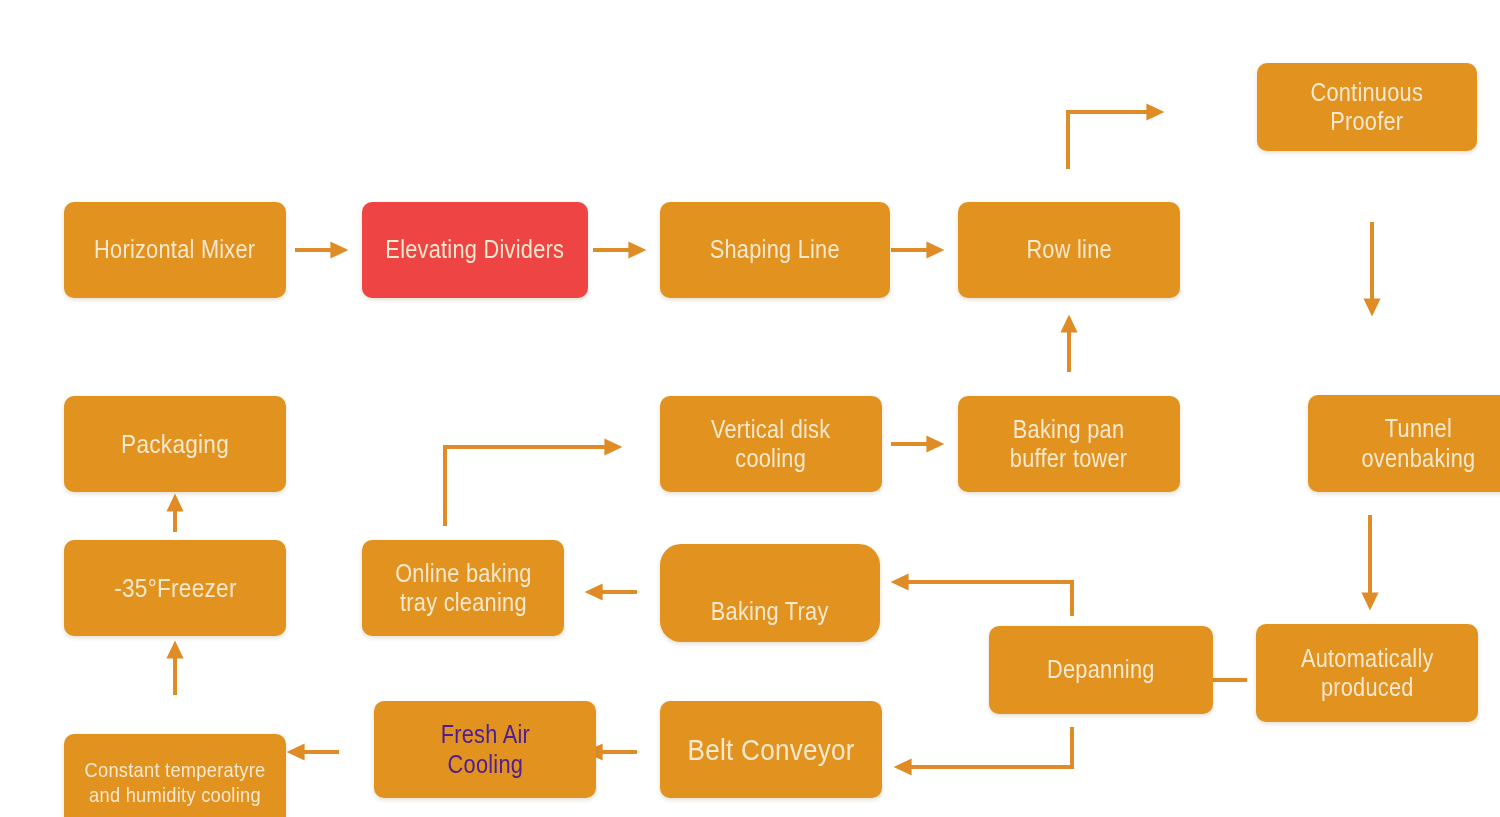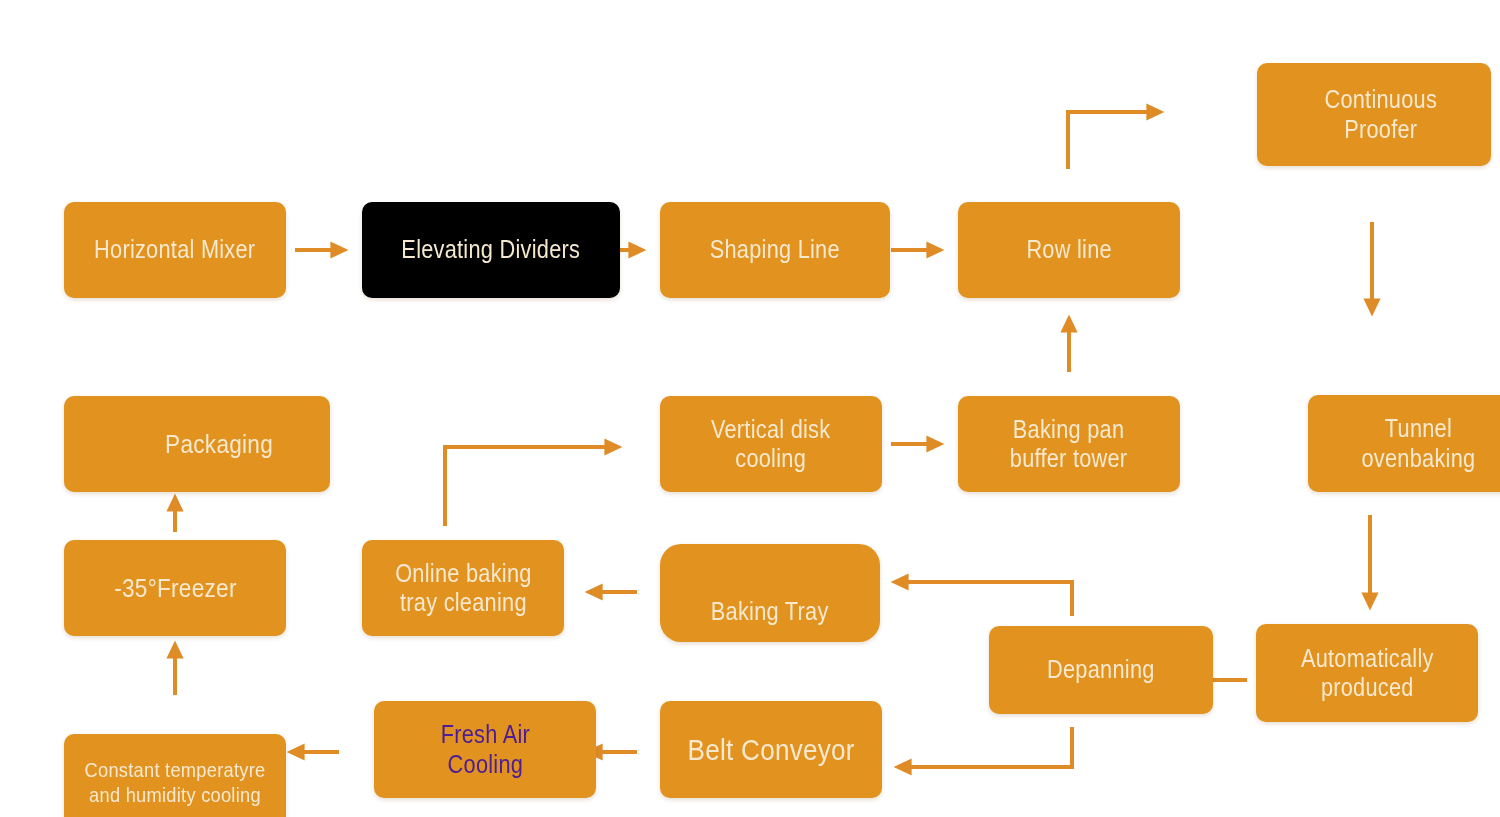--- a/index.html
+++ b/index.html
@@ -73,34 +73,34 @@
         <path d="M637,752 L601,752" class="edge" stroke="#E08C26" stroke-width="4" marker-end="url(#arrowhead)"></path>
         <path d="M339,752 L303,752" class="edge" stroke="#E08C26" stroke-width="4" marker-end="url(#arrowhead)"></path>
         <path d="M175,532 L175,510" class="edge" stroke="#E08C26" stroke-width="4" marker-end="url(#arrowhead)"></path>
         <path d="M175,695 L175,657" class="edge" stroke="#E08C26" stroke-width="4" marker-end="url(#arrowhead)"></path>
       </g>
   </svg>
   <div id="node-layer">
       <div class="node" style="left: 64px; top: 202px; width: 222px; height: 96px; background: rgb(226, 146, 30); color: rgb(246, 233, 208);">
         <span class="label" style="font-size: 25px;">Horizontal Mixer</span>
       </div>
-      <div class="node" style="left: 362px; top: 202px; width: 258px; height: 96px; background: #000000; color: rgb(246, 233, 208);">
+      <div class="node" style="left: 362px; top: 202px; width: 226px; height: 96px; background: #ef4444; color: rgb(246, 233, 208);">
         <span class="label" style="font-size: 25px;">Elevating Dividers</span>
       </div>
       <div class="node" style="left: 660px; top: 202px; width: 230px; height: 96px; background: rgb(226, 146, 30); color: rgb(246, 233, 208);">
         <span class="label" style="font-size: 25px;">Shaping Line</span>
       </div>
       <div class="node" style="left: 958px; top: 202px; width: 222px; height: 96px; background: rgb(226, 146, 30); color: rgb(246, 233, 208);">
         <span class="label" style="font-size: 25px;">Row line</span>
       </div>
-      <div class="node" style="left: 1257px; top: 63px; width: 220px; height: 103px; background: rgb(226, 146, 30); color: rgb(246, 233, 208); padding-left: 14px;">
+      <div class="node" style="left: 1257px; top: 63px; width: 220px; height: 88px; background: rgb(226, 146, 30); color: rgb(246, 233, 208);">
         <span class="label" style="font-size: 25px;">Continuous
 Proofer</span>
       </div>
-      <div class="node" style="left: 64px; top: 396px; width: 222px; height: 96px; background: rgb(226, 146, 30); color: rgb(246, 233, 208); padding-left: 44px;">
+      <div class="node" style="left: 64px; top: 396px; width: 222px; height: 96px; background: rgb(226, 146, 30); color: rgb(246, 233, 208);">
         <span class="label" style="font-size: 26px;">Packaging</span>
       </div>
       <div class="node" style="left: 660px; top: 396px; width: 222px; height: 96px; background: rgb(226, 146, 30); color: rgb(246, 233, 208);">
         <span class="label" style="font-size: 25px;">Vertical disk
 cooling</span>
       </div>
       <div class="node" style="left: 958px; top: 396px; width: 222px; height: 96px; background: rgb(226, 146, 30); color: rgb(246, 233, 208); justify-content: center;">
         <span class="label" style="font-size: 25px;">Baking pan
 buffer tower</span>
       </div>

